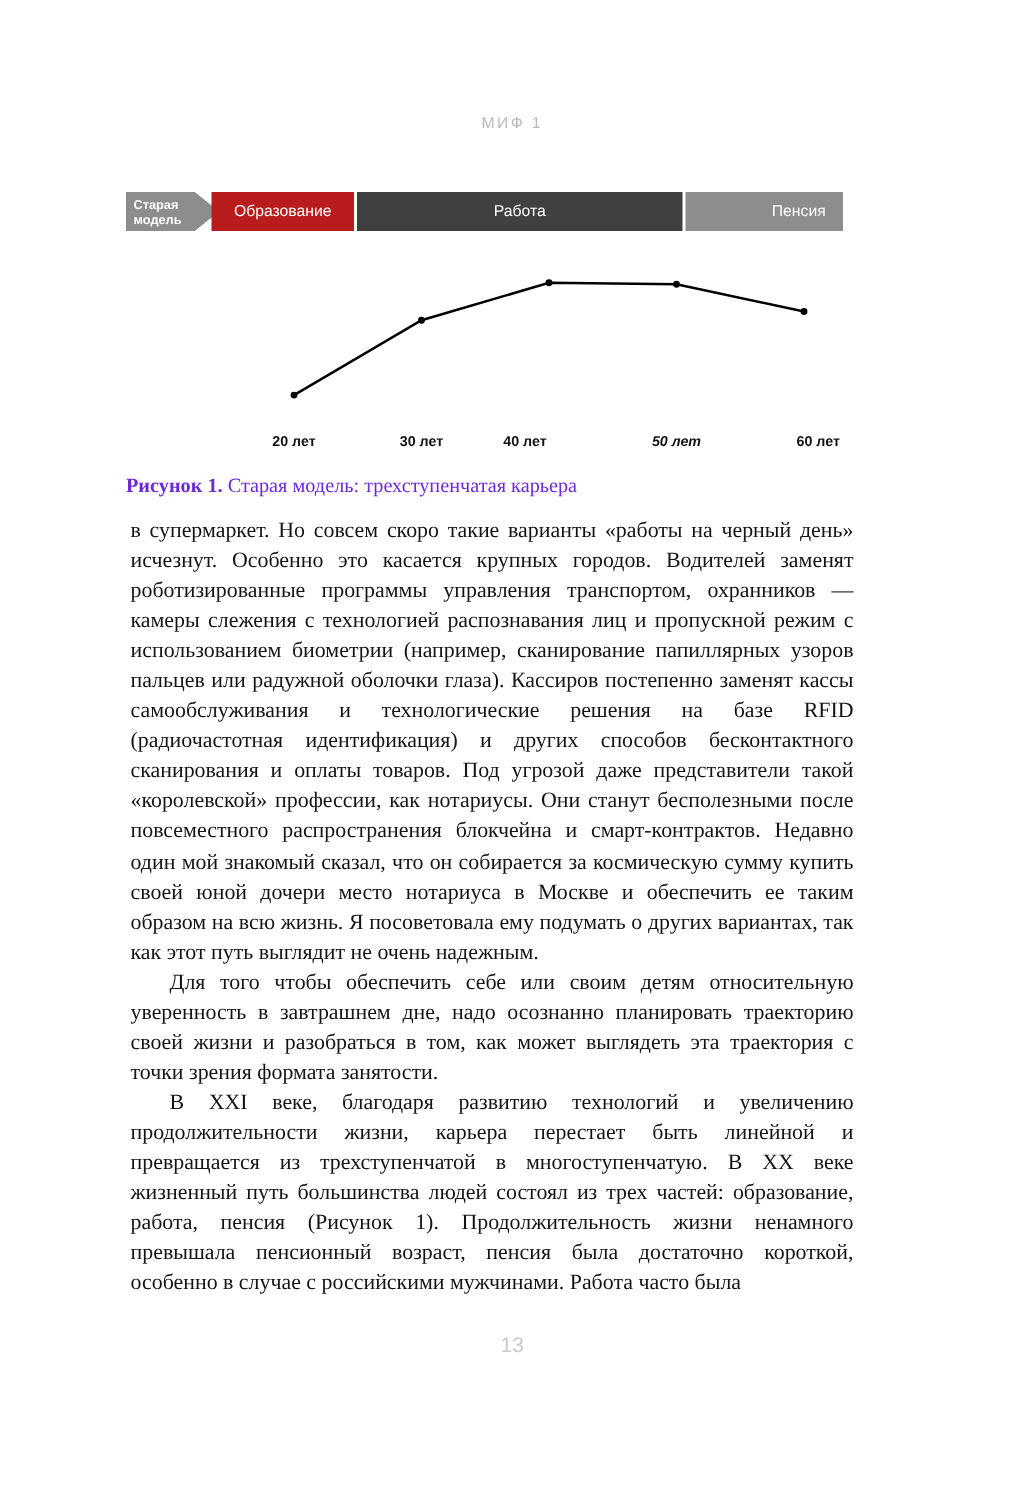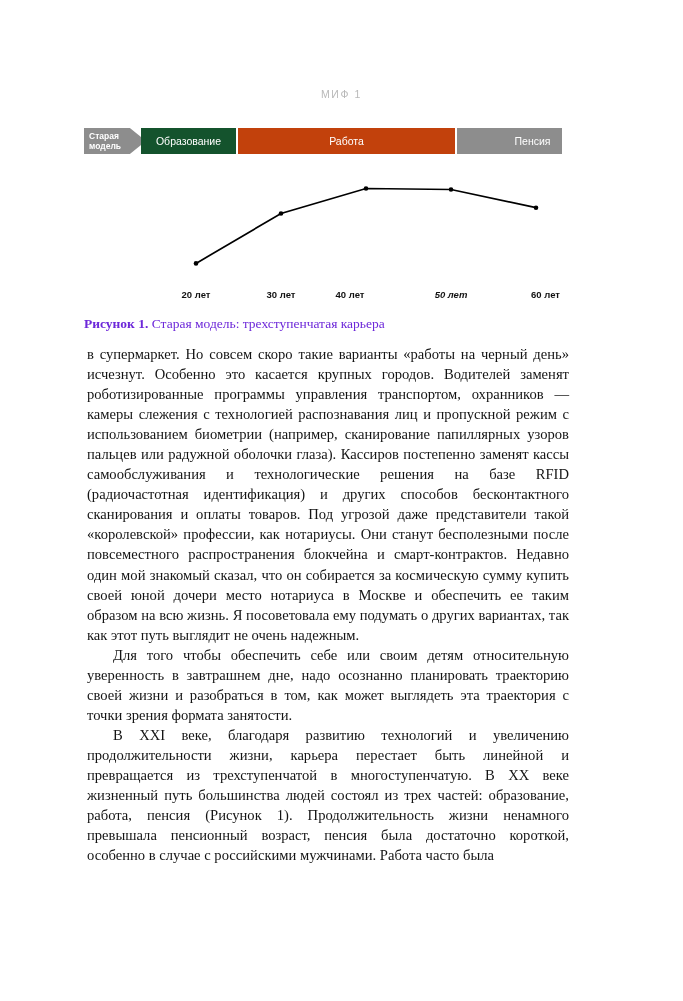--- a/index.html
+++ b/index.html
@@ -28,21 +28,20 @@
   .running-head {
     position: absolute;
     top: 76px;
     left: 0;
     width: 683px;
     text-align: center;
     font-family: "Liberation Sans", sans-serif;
     font-size: 10.5px;
     letter-spacing: 1.6px;
     color: #b9b9b9;
-    margin-top: 12px;
   }
 
   
   .figure {
     position: absolute;
     top: 128px;
     left: 84px;
     width: 478px;
   }
 
@@ -79,22 +78,22 @@
     top: 0;
     height: 26px;
     display: flex;
     align-items: center;
     justify-content: center;
     color: #ffffff;
     font-family: "Liberation Sans", sans-serif;
     font-size: 10.5px;
     box-sizing: border-box;
   }
-  .band-seg.edu  { left: 57px;  width: 95px;  background: #14532d; }
-  .band-seg.work { left: 154px; width: 217px; background: #c2410c; }
+  .band-seg.edu  { left: 57px;  width: 95px;  background: #b91c1c; }
+  .band-seg.work { left: 154px; width: 217px; background: #404040; }
   .band-seg.pens { left: 373px; width: 105px; background: #8d8d8d; padding-left: 46px; }
 
   
   .chart-wrap {
     position: relative;
     width: 478px;
     height: 118px;
     margin-top: 13px;
   }
   .chart-wrap svg { display: block; }
@@ -204,14 +203,15 @@
   <div class="caption">
     <b>Рисунок 1.</b><span> Старая модель: трехступенчатая карьера</span>
   </div>
 
   <div class="body-text" id="body-text">
       <p class="first">в супермаркет. Но совсем скоро такие варианты «работы на черный день» исчезнут. Особенно это касается крупных городов. Водителей заменят роботизированные программы управления транспортом, охранников — камеры слежения с технологией распознавания лиц и пропускной режим с использованием биометрии (например, сканирование папиллярных узоров пальцев или радужной оболочки глаза). Кассиров постепенно заменят кассы самообслуживания и технологические решения на базе RFID (радиочастотная идентификация) и других способов бесконтактного сканирования и оплаты товаров. Под угрозой даже представители такой «королевской» профессии, как нотариусы. Они станут бесполезными после повсеместного распространения блокчейна и смарт-контрактов. Недавно один мой знакомый сказал, что он собирается за космическую сумму купить своей юной дочери место нотариуса в Москве и обеспечить ее таким образом на всю жизнь. Я посоветовала ему подумать о других вариантах, так как этот путь выглядит не очень надежным.</p>
       <p>Для того чтобы обеспечить себе или своим детям относительную уверенность в завтрашнем дне, надо осознанно планировать траекторию своей жизни и разобраться в том, как может выглядеть эта траектория с точки зрения формата занятости.</p>
       <p>В XXI веке, благодаря развитию технологий и увеличению продолжительности жизни, карьера перестает быть линейной и превращается из трехступенчатой в многоступенчатую. В XX веке жизненный путь большинства людей состоял из трех частей: образование, работа, пенсия (Рисунок 1). Продолжительность жизни ненамного превышала пенсионный возраст, пенсия была достаточно короткой, особенно в случае с российскими мужчинами. Работа часто была</p>
     </div>
 
+  <div class="folio">13</div>
 
 </div>
 
 </body></html>

